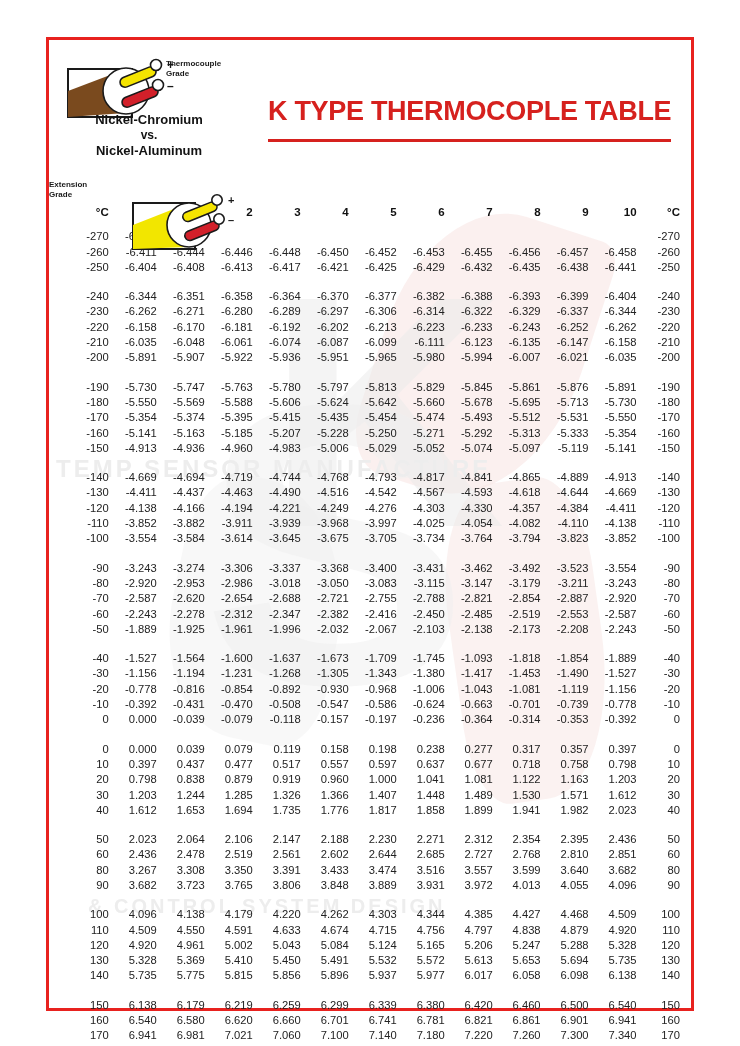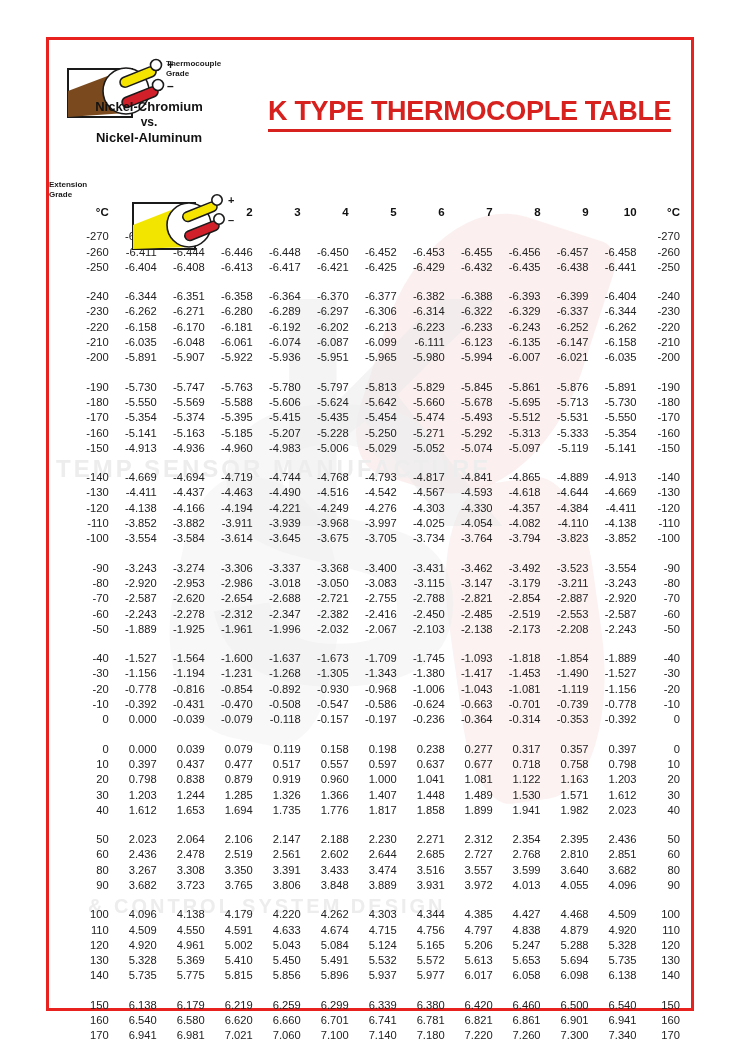--- a/index.html
+++ b/index.html
@@ -123,42 +123,42 @@
   #tc-grade-label { left: 120px; top: 22px; }
   #ext-grade-label { left: 3px; top: 143px; }
 
   .cable-svg { position: absolute; }
   #tc-cable { left: 18px; top: 14px; }
   #ext-cable { left: 83px; top: 152px; }
 
   #alloy-name {
     position: absolute;
     left: 8px;
-    top: 62px;
+    top: 75px;
     width: 190px;
     text-align: center;
     font-size: 13px;
     font-weight: bold;
     color: #121212;
     line-height: 1.18;
   }
   #alloy-name .vs {
     font-size: 12px;
   }
 
   #title {
     position: absolute;
     left: 222px;
     top: 59px;
     font-size: 27px;
     font-weight: bold;
     color: #d6211e;
     letter-spacing: -0.3px;
     border-bottom: 3px solid #d6211e;
-    padding-bottom: 2px;
+    padding-bottom: 12px;
     white-space: nowrap;
   }
 
   
   #table-wrap {
     position: absolute;
     left: 46px;
     top: 205px;
     width: 648px;
     z-index: 1;

